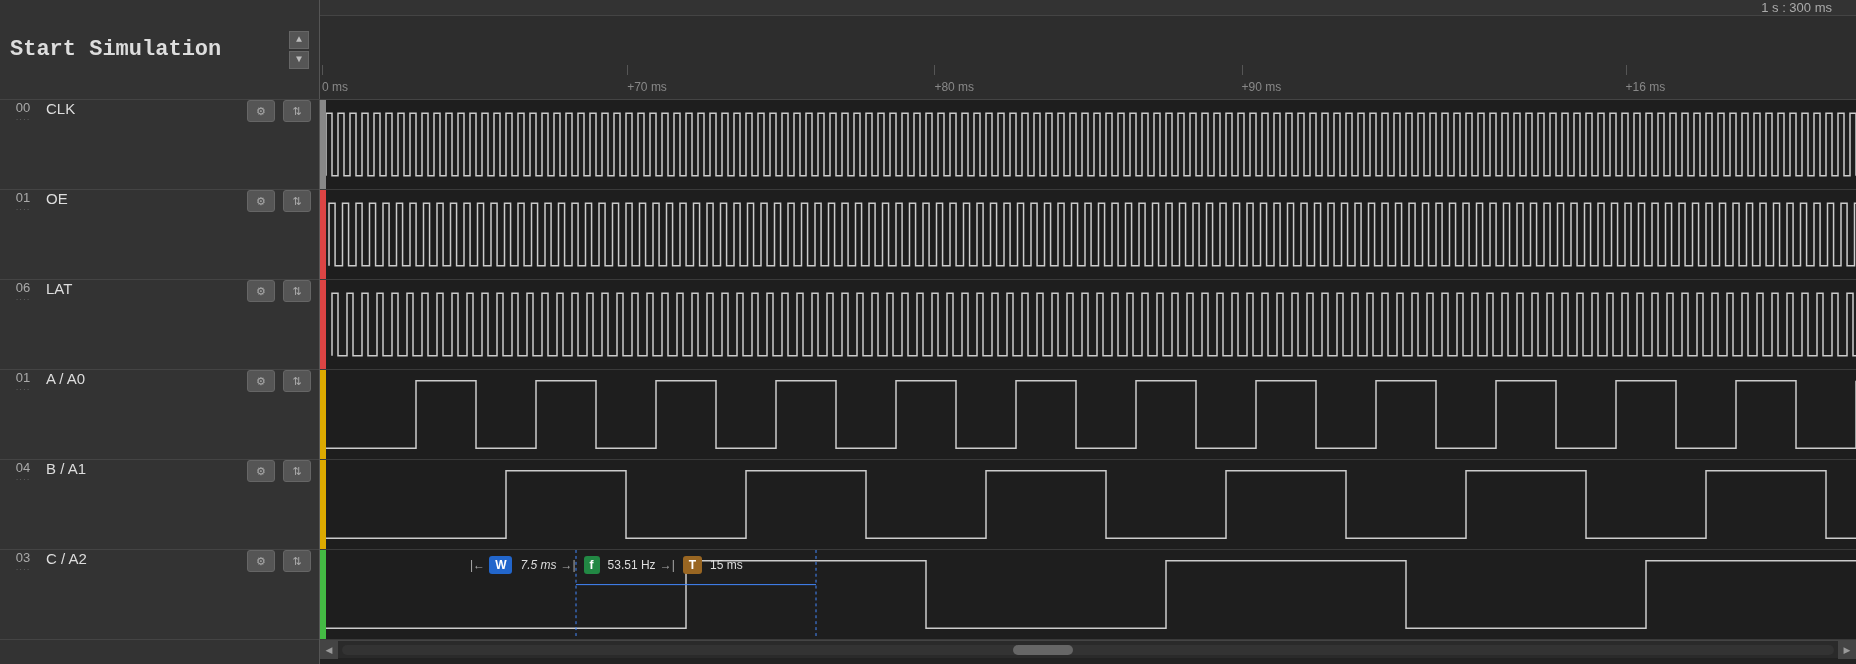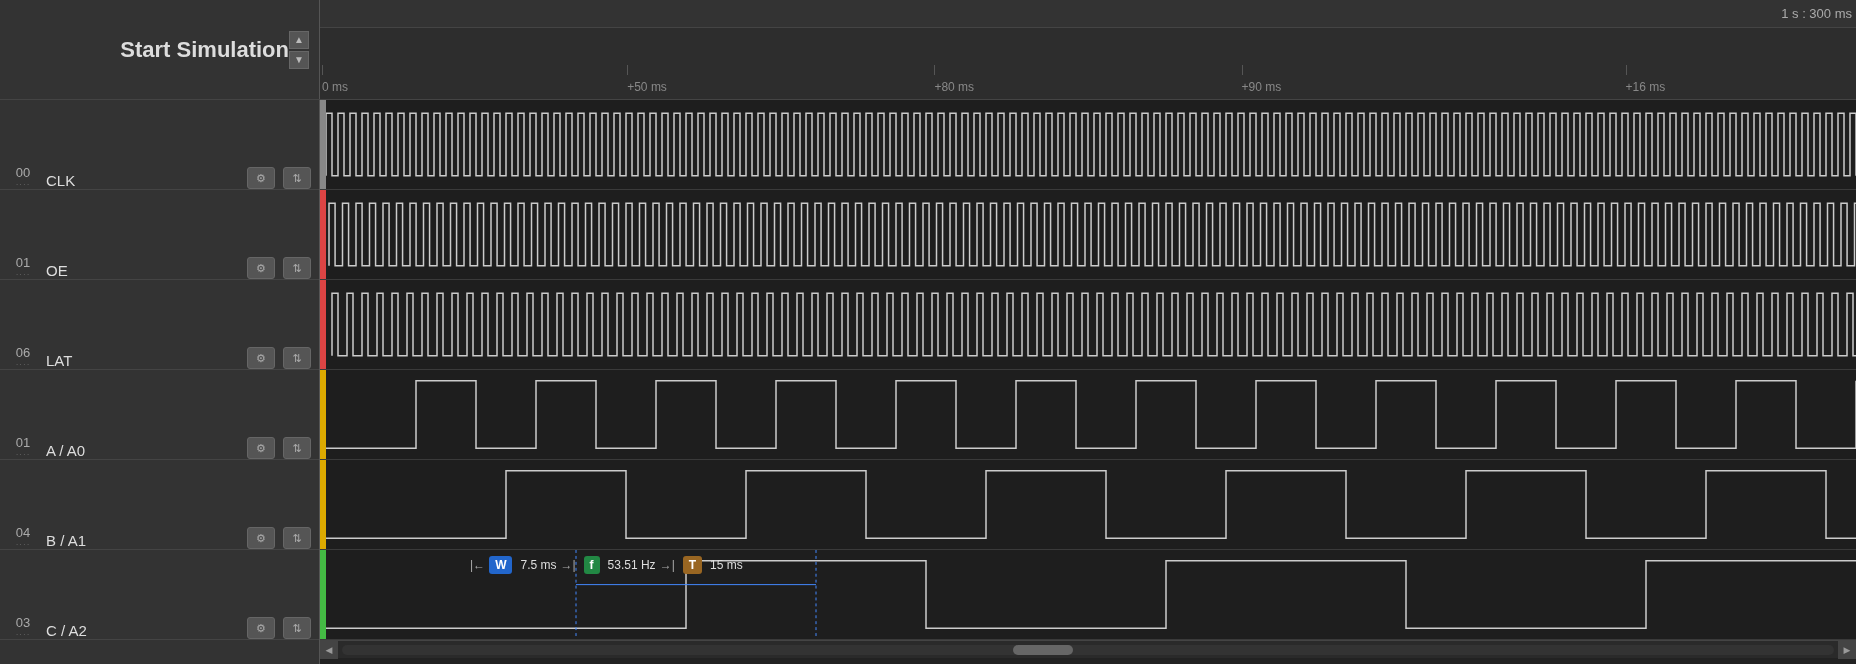--- a/index.html
+++ b/index.html
@@ -25,23 +25,24 @@
       height: 100px;
       border-bottom: 1px solid #444;
     }
 
     .title-panel {
       width: 320px;
       min-width: 320px;
       background: #333;
       display: flex;
       align-items: center;
-      justify-content: flex-end;
+      justify-content: space-between;
       padding: 0 10px;
       border-right: 1px solid #555;
+      font-family: Liberation Mono, monospace;
     }
 
     .title-text {
       font-size: 22px;
       font-weight: bold;
       color: #ddd;
     }
 
     .scroll-arrows {
       display: flex;
@@ -64,26 +65,26 @@
 
     .timeline-header {
       flex: 1;
       background: #2a2a2a;
       position: relative;
       display: flex;
       flex-direction: column;
     }
 
     .time-position-bar {
-      height: 28px;
+      height: 16px;
       background: #333;
       display: flex;
       align-items: center;
       justify-content: flex-end;
-      padding-right: 4px;
+      padding-right: 24px;
       border-bottom: 1px solid #444;
     }
 
     .time-position-label {
       font-size: 13px;
       color: #aaa;
     }
 
     .time-ruler {
       flex: 1;
@@ -122,21 +123,21 @@
       width: 320px;
       min-width: 320px;
       background: #333;
       border-right: 1px solid #555;
       display: flex;
       flex-direction: column;
     }
 
     .signal-row-label {
       display: flex;
-      align-items: flex-end;
+      align-items: flex-start;
       height: 90px;
       border-bottom: 1px solid #444;
       padding: 0 8px;
       gap: 8px;
     }
 
     .signal-num {
       font-size: 13px;
       color: #aaa;
       width: 30px;
@@ -315,21 +316,21 @@
         <div class="scroll-arrow">▼</div>
       </div>
     </div>
 
     <div class="timeline-header">
       <div class="time-position-bar">
         <span class="time-position-label">1 s : 300 ms</span>
       </div>
       <div class="time-ruler">
         <span class="time-tick" style="left:2px">0 ms</span>
-        <span class="time-tick" style="left:20%">+50 ms</span>
+        <span class="time-tick" style="left:20%">+70 ms</span>
         <span class="time-tick" style="left:40%">+80 ms</span>
         <span class="time-tick" style="left:60%">+90 ms</span>
         <span class="time-tick" style="left:85%">+16 ms</span>
       </div>
     </div>
   </div>
 
   <div class="signals-area">
 
     <div class="signals-panel">
@@ -451,21 +452,21 @@
             </svg>
         </div>
       </div>
 
       <div class="waveform-row" style="position:relative;">
         <div class="color-strip" style="background:#44bb44;"></div>
 
         <div class="measurement-row">
           <span style="color:#aaa; font-size:12px; margin-right:4px;">|←</span>
           <span class="meas-badge">W</span>
-          <span class="meas-line" style="margin: 0 4px;">7.5 ms</span>
+          <span class="meas-line" style="margin: 0 4px; font-style: italic;">7.5 ms</span>
           <span style="color:#aaa; font-size:12px;">→|</span>
           <span class="meas-badge freq" style="margin-left:8px;">f</span>
           <span class="meas-line" style="margin: 0 4px;">53.51 Hz</span>
           <span style="color:#aaa; font-size:12px;">→|</span>
           <span class="meas-badge period" style="margin-left:8px;">T</span>
           <span class="meas-line" style="margin: 8px 4px;">15 ms</span>
         </div>
 
         <div class="waveform-content">
           <svg viewBox="0 0 1530 90" preserveAspectRatio="none">

